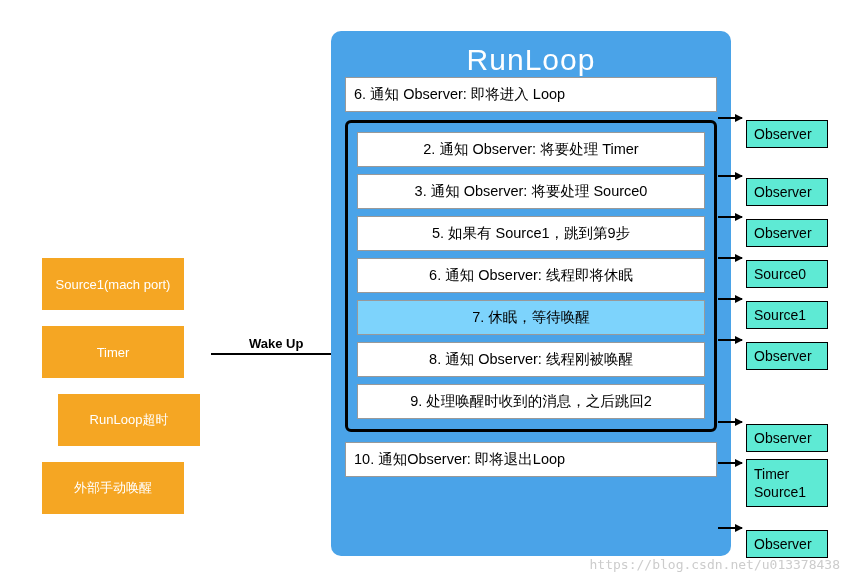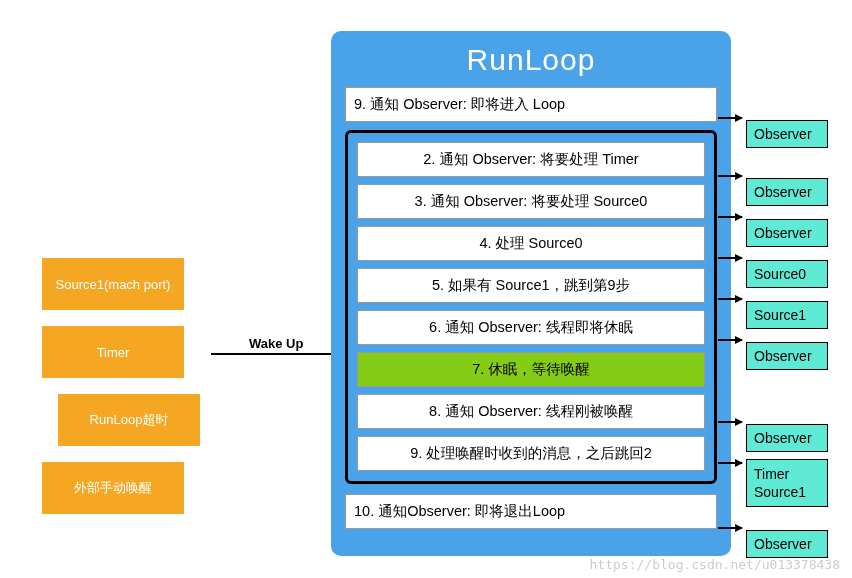--- a/index.html
+++ b/index.html
@@ -5,24 +5,24 @@
   * { box-sizing: border-box; margin: 0; padding: 0; }
   body { font-family: "Helvetica Neue", Arial, sans-serif; background: #fff; width: 852px; height: 578px; position: relative; }
   
   .source-box { position: absolute; width: 142px; height: 52px; background: #f5a623; color: #fff; font-size: 13px; font-weight: 500; display: flex; align-items: center; justify-content: center; }
   
   .wakeup-label { position: absolute; font-size: 13px; font-weight: bold; color: #000; }
   .wakeup-arrow { position: absolute; height: 2px; background: #000; }
   .wakeup-arrow::after { content: ''; position: absolute; right: -1px; top: -4px; border-left: 9px solid #000; border-top: 5px solid transparent; border-bottom: 5px solid transparent; }
   
   .runloop-panel { position: absolute; left: 331px; top: 31px; width: 400px; height: 525px; background: #4aa3e8; border-radius: 10px; padding: 12px 14px 14px 14px; }
-  .runloop-title { color: #fff; font-size: 30px; font-weight: 300; text-align: center; margin-bottom: 10px; letter-spacing: 1px; }
+  .runloop-title { color: #fff; font-size: 30px; font-weight: 300; text-align: center; letter-spacing: 1px; }
   
   .step-box { background: #fff; border: 1px solid #999; padding: 7px 8px; font-size: 14.5px; color: #000; margin-bottom: 8px; }
-  .step-box.highlight { background: #84cc16; }
+  .step-box.highlight { background: #7dd3fc; }
   
   .inner-border { border: 3px solid #000; border-radius: 6px; padding: 9px 9px 3px 9px; margin-bottom: 10px; }
   .inner-border .step-box { margin-bottom: 7px; text-align: center; }
   
   .observer-box { position: absolute; background: #5eead4; border: 1px solid #000; padding: 5px 7px; font-size: 14px; color: #000; min-width: 82px; margin-top: 15px; }
   
   .out-arrow { position: absolute; height: 2px; background: #000; }
   .out-arrow::after { content: ''; position: absolute; right: -1px; top: -3px; border-left: 8px solid #000; border-top: 4px solid transparent; border-bottom: 4px solid transparent; }
   
   .watermark { position: absolute; right: 12px; bottom: 6px; color: #ccc; font-size: 13px; font-family: monospace; }
@@ -34,26 +34,25 @@
 <div class="source-box" style="top:326px;left:42px">Timer</div>
 <div class="source-box" style="top:394px;left:58px">RunLoop超时</div>
 <div class="source-box" style="top:462px;left:42px">外部手动唤醒</div>
 
 <div class="wakeup-label" style="left:249px;top:336px">Wake Up</div>
 <div class="wakeup-arrow" style="left:211px;top:353px;width:131px"></div>
 
 <div class="runloop-panel">
   <div class="runloop-title">RunLoop</div>
 
-  <div class="step-box">9. 通知 Observer: 即将进入 Loop</div>
+  <div class="step-box">6. 通知 Observer: 即将进入 Loop</div>
 
   <div class="inner-border">
     <div class="step-box">2. 通知 Observer: 将要处理 Timer</div>
     <div class="step-box">3. 通知 Observer: 将要处理 Source0</div>
-    <div class="step-box">4. 处理 Source0</div>
     <div class="step-box">5. 如果有 Source1，跳到第9步</div>
     <div class="step-box">6. 通知 Observer: 线程即将休眠</div>
     <div class="step-box highlight">7. 休眠，等待唤醒</div>
     <div class="step-box">8. 通知 Observer: 线程刚被唤醒</div>
     <div class="step-box">9. 处理唤醒时收到的消息，之后跳回2</div>
   </div>
 
   <div class="step-box" style="margin-bottom:0">10. 通知Observer: 即将退出Loop</div>
 </div>
 

